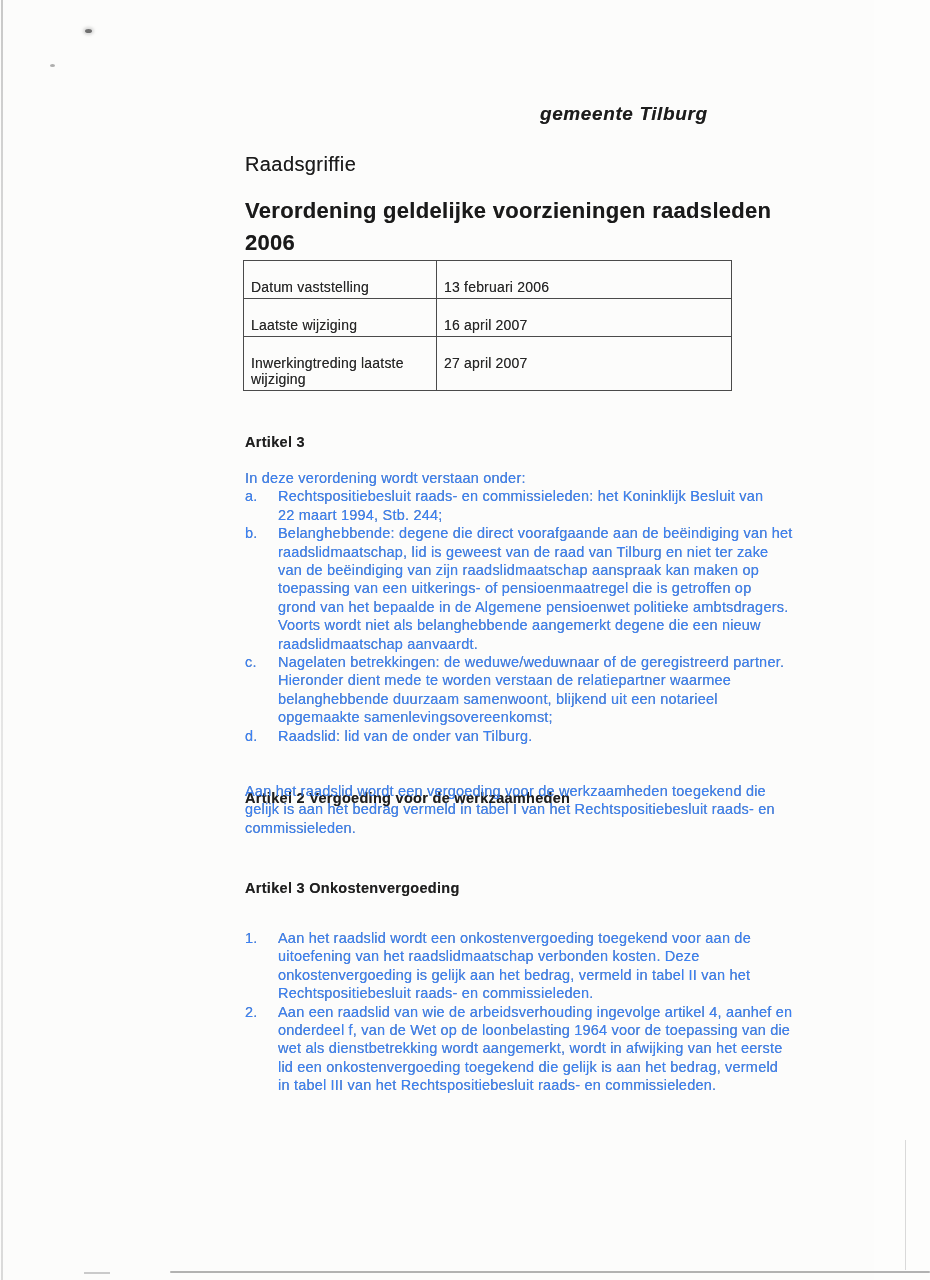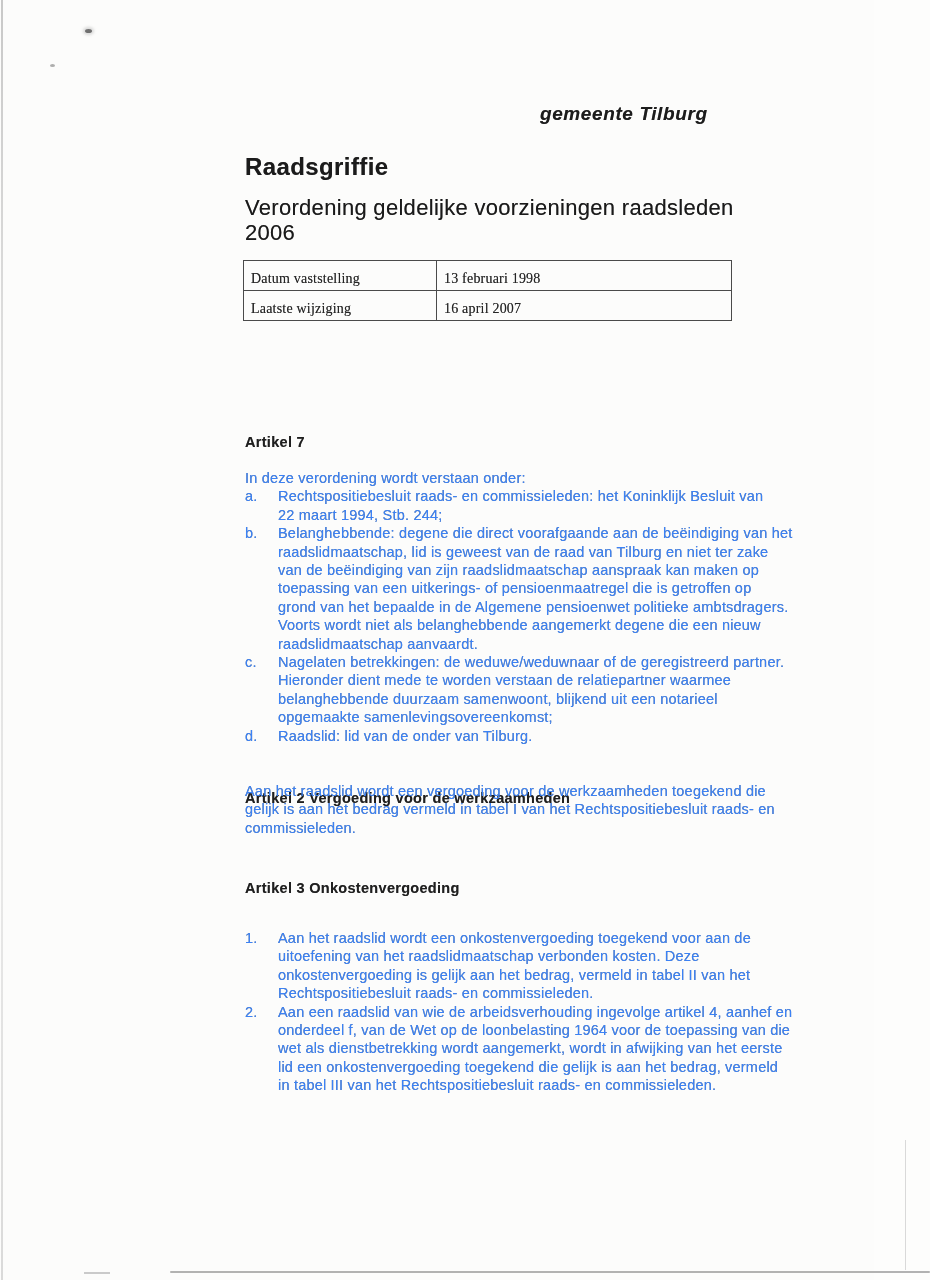--- a/index.html
+++ b/index.html
@@ -13,37 +13,36 @@
   .txt { text-shadow:0 0 0.5px rgba(30,30,30,0.55); }
   .pre { white-space:pre-line; }
 
   .brand {
     position:absolute; left:540px; top:103px;
     font-size:19px; font-weight:bold; font-style:italic;
     letter-spacing:0.6px; color:#1c1c1c;
   }
   .department {
     position:absolute; left:245px; top:153px;
-    font-size:24px; font-weight:bold; letter-spacing:0.4px; color:#1b1b1b;
+    font-size:20px; font-weight:normal; letter-spacing:0.4px; color:#1b1b1b;
   }
   .doc-title {
     position:absolute; left:245px; top:195px; width:620px;
-    font-size:22px; font-weight:normal; line-height:25px;
+    font-size:22px; font-weight:bold; line-height:32px;
     letter-spacing:0.3px; color:#1a1a1a;
   }
 
   .meta-table {
     position:absolute; left:243px; top:260px; width:489px;
     border-collapse:collapse; font-size:14px; color:#262626;
   }
   .meta-table td {
     border:1.5px solid #4a4a4a;
-    padding:10px 7px 3px 7px; vertical-align:top; line-height:16px;
+    padding:18px 7px 3px 7px; vertical-align:top; line-height:16px;
     letter-spacing:0.2px;
-    font-family:Liberation Serif, serif;
   }
   .meta-table td.c1 { width:193px; }
 
   .h-chapter {
     position:absolute; left:245px;
     font-size:20px; font-weight:bold; letter-spacing:0.3px; color:#1a1a1a;
   }
   .h-article {
     position:absolute; left:245px;
     font-size:14.5px; font-weight:bold; letter-spacing:0.3px; color:#1f1f1f;
@@ -97,30 +96,34 @@
 
   <div class="brand txt">gemeente Tilburg</div>
   <div class="department txt">Raadsgriffie</div>
   <div class="doc-title txt pre">Verordening geldelijke voorzieningen raadsleden
 2006</div>
 
   <table class="meta-table txt">
     <tbody>
       <tr>
         <td class="c1">Datum vaststelling</td>
-        <td>13 februari 1998</td>
+        <td>13 februari 2006</td>
       </tr>
       <tr>
         <td class="c1">Laatste wijziging</td>
         <td>16 april 2007</td>
       </tr>
+      <tr>
+        <td class="c1">Inwerkingtreding laatste wijziging</td>
+        <td>27 april 2007</td>
+      </tr>
     </tbody>
   </table>
 
-  <div class="h-article txt" style="top:434px;">Artikel 7</div>
+  <div class="h-article txt" style="top:434px;">Artikel 3</div>
 
   <div class="body-block txt" style="top:469px;">
     <div>In deze verordening wordt verstaan onder:</div>
     <div class="doc-list">
       <div class="li">
         <span class="marker">a.</span>
         <span class="li-text pre">Rechtspositiebesluit raads- en commissieleden: het Koninklijk Besluit van
 22 maart 1994, Stb. 244;</span>
       </div>
       <div class="li">

